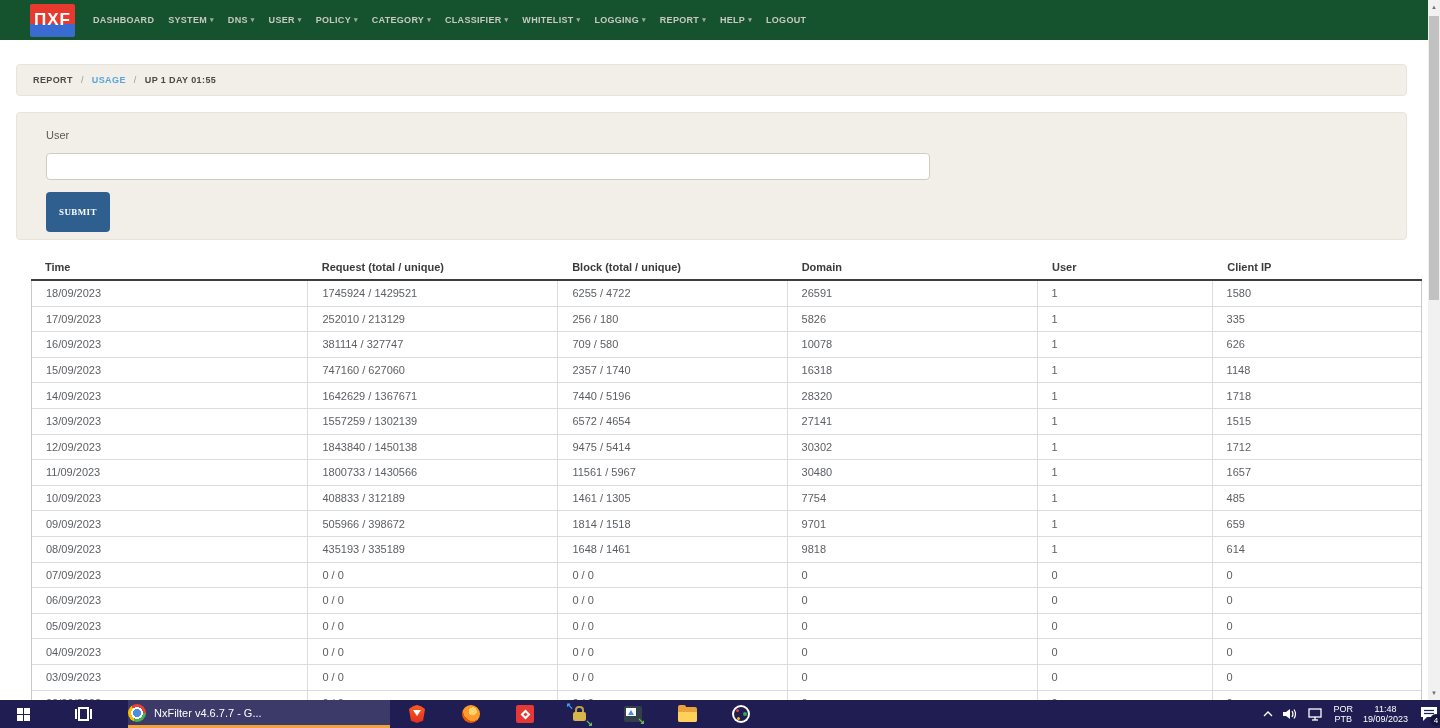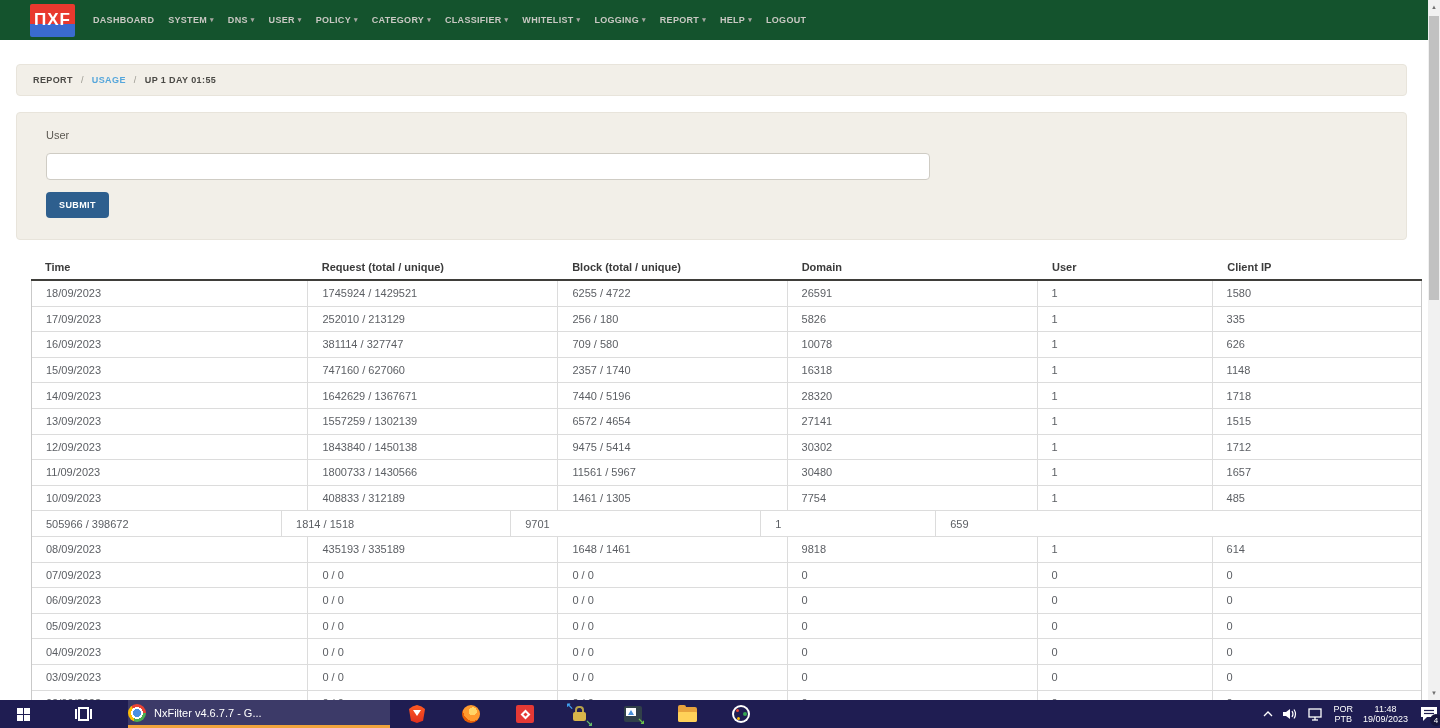--- a/index.html
+++ b/index.html
@@ -15,21 +15,21 @@
 
   
   .breadcrumb-panel{position:absolute;left:16px;top:64px;width:1391px;height:32px;background:#f2efe8;border:1px solid #e8e4db;border-radius:4px;display:flex;align-items:center;padding-left:16px;gap:8px;font-size:9px;font-weight:bold;color:#4a4945;letter-spacing:0.4px;}
   .breadcrumb-panel .sep{color:#9a9890;font-weight:normal;}
   .breadcrumb-panel .link{color:#55a6db;cursor:pointer;text-decoration:none;}
 
   
   .form-panel{position:absolute;left:16px;top:112px;width:1391px;height:128px;background:#f2efe8;border:1px solid #e8e4db;border-radius:4px;padding:16px 0 0 29px;}
   .form-panel label{display:block;font-size:11px;color:#5c5952;margin-bottom:12px;}
   .user-input{display:block;width:884px;height:27px;border:1px solid #cfccc4;border-radius:4px;background:#fff;padding:0 8px;font-size:11px;color:#333;outline:none;font-family:inherit;}
-  .submit{margin-top:12px;display:inline-block;background:#2e5f8e;color:#fff;border:none;border-radius:4px;font-size:9px;font-weight:bold;letter-spacing:0.4px;padding:8px 13px;cursor:pointer;font-family:Liberation Sans, sans-serif;}
+  .submit{margin-top:12px;display:inline-block;background:#2e5f8e;color:#fff;border:none;border-radius:4px;font-size:9px;font-weight:bold;letter-spacing:0.4px;padding:15px 13px;cursor:pointer;font-family:Liberation Serif, serif;}
 
   
   .table{position:absolute;left:31px;top:255px;width:1391px;height:445px;overflow:hidden;font-size:11px;}
   .thead{display:flex;height:26px;border-bottom:2px solid #3f3e3a;align-items:center;font-weight:bold;color:#3b3b3b;}
   .tbody{border-left:1px solid #c9c9c9;border-right:1px solid #c9c9c9;}
   .trow{display:flex;height:25.6px;border-bottom:1px solid #dcdcdc;color:#5b5e63;}
   .tcell{padding-left:14px;overflow:hidden;white-space:nowrap;display:flex;align-items:center;}
   .trow .tcell{border-right:1px solid #dcdcdc;height:100%;}
   .trow .tcell:last-child{border-right:none;}
   .c0{width:19.9%;} .c1{width:18%;} .c2{width:16.5%;} .c3{width:18%;} .c4{width:12.6%;} .c5{flex:1;}
@@ -235,20 +235,21 @@
       </div>
       <div class="trow">
         <div class="tcell c0">10/09/2023</div>
         <div class="tcell c1">408833 / 312189</div>
         <div class="tcell c2">1461 / 1305</div>
         <div class="tcell c3">7754</div>
         <div class="tcell c4">1</div>
         <div class="tcell c5">485</div>
       </div>
       <div class="trow">
+        <div class="tcell c0">09/09/2023</div>
         <div class="tcell c1">505966 / 398672</div>
         <div class="tcell c2">1814 / 1518</div>
         <div class="tcell c3">9701</div>
         <div class="tcell c4">1</div>
         <div class="tcell c5">659</div>
       </div>
       <div class="trow">
         <div class="tcell c0">08/09/2023</div>
         <div class="tcell c1">435193 / 335189</div>
         <div class="tcell c2">1648 / 1461</div>

